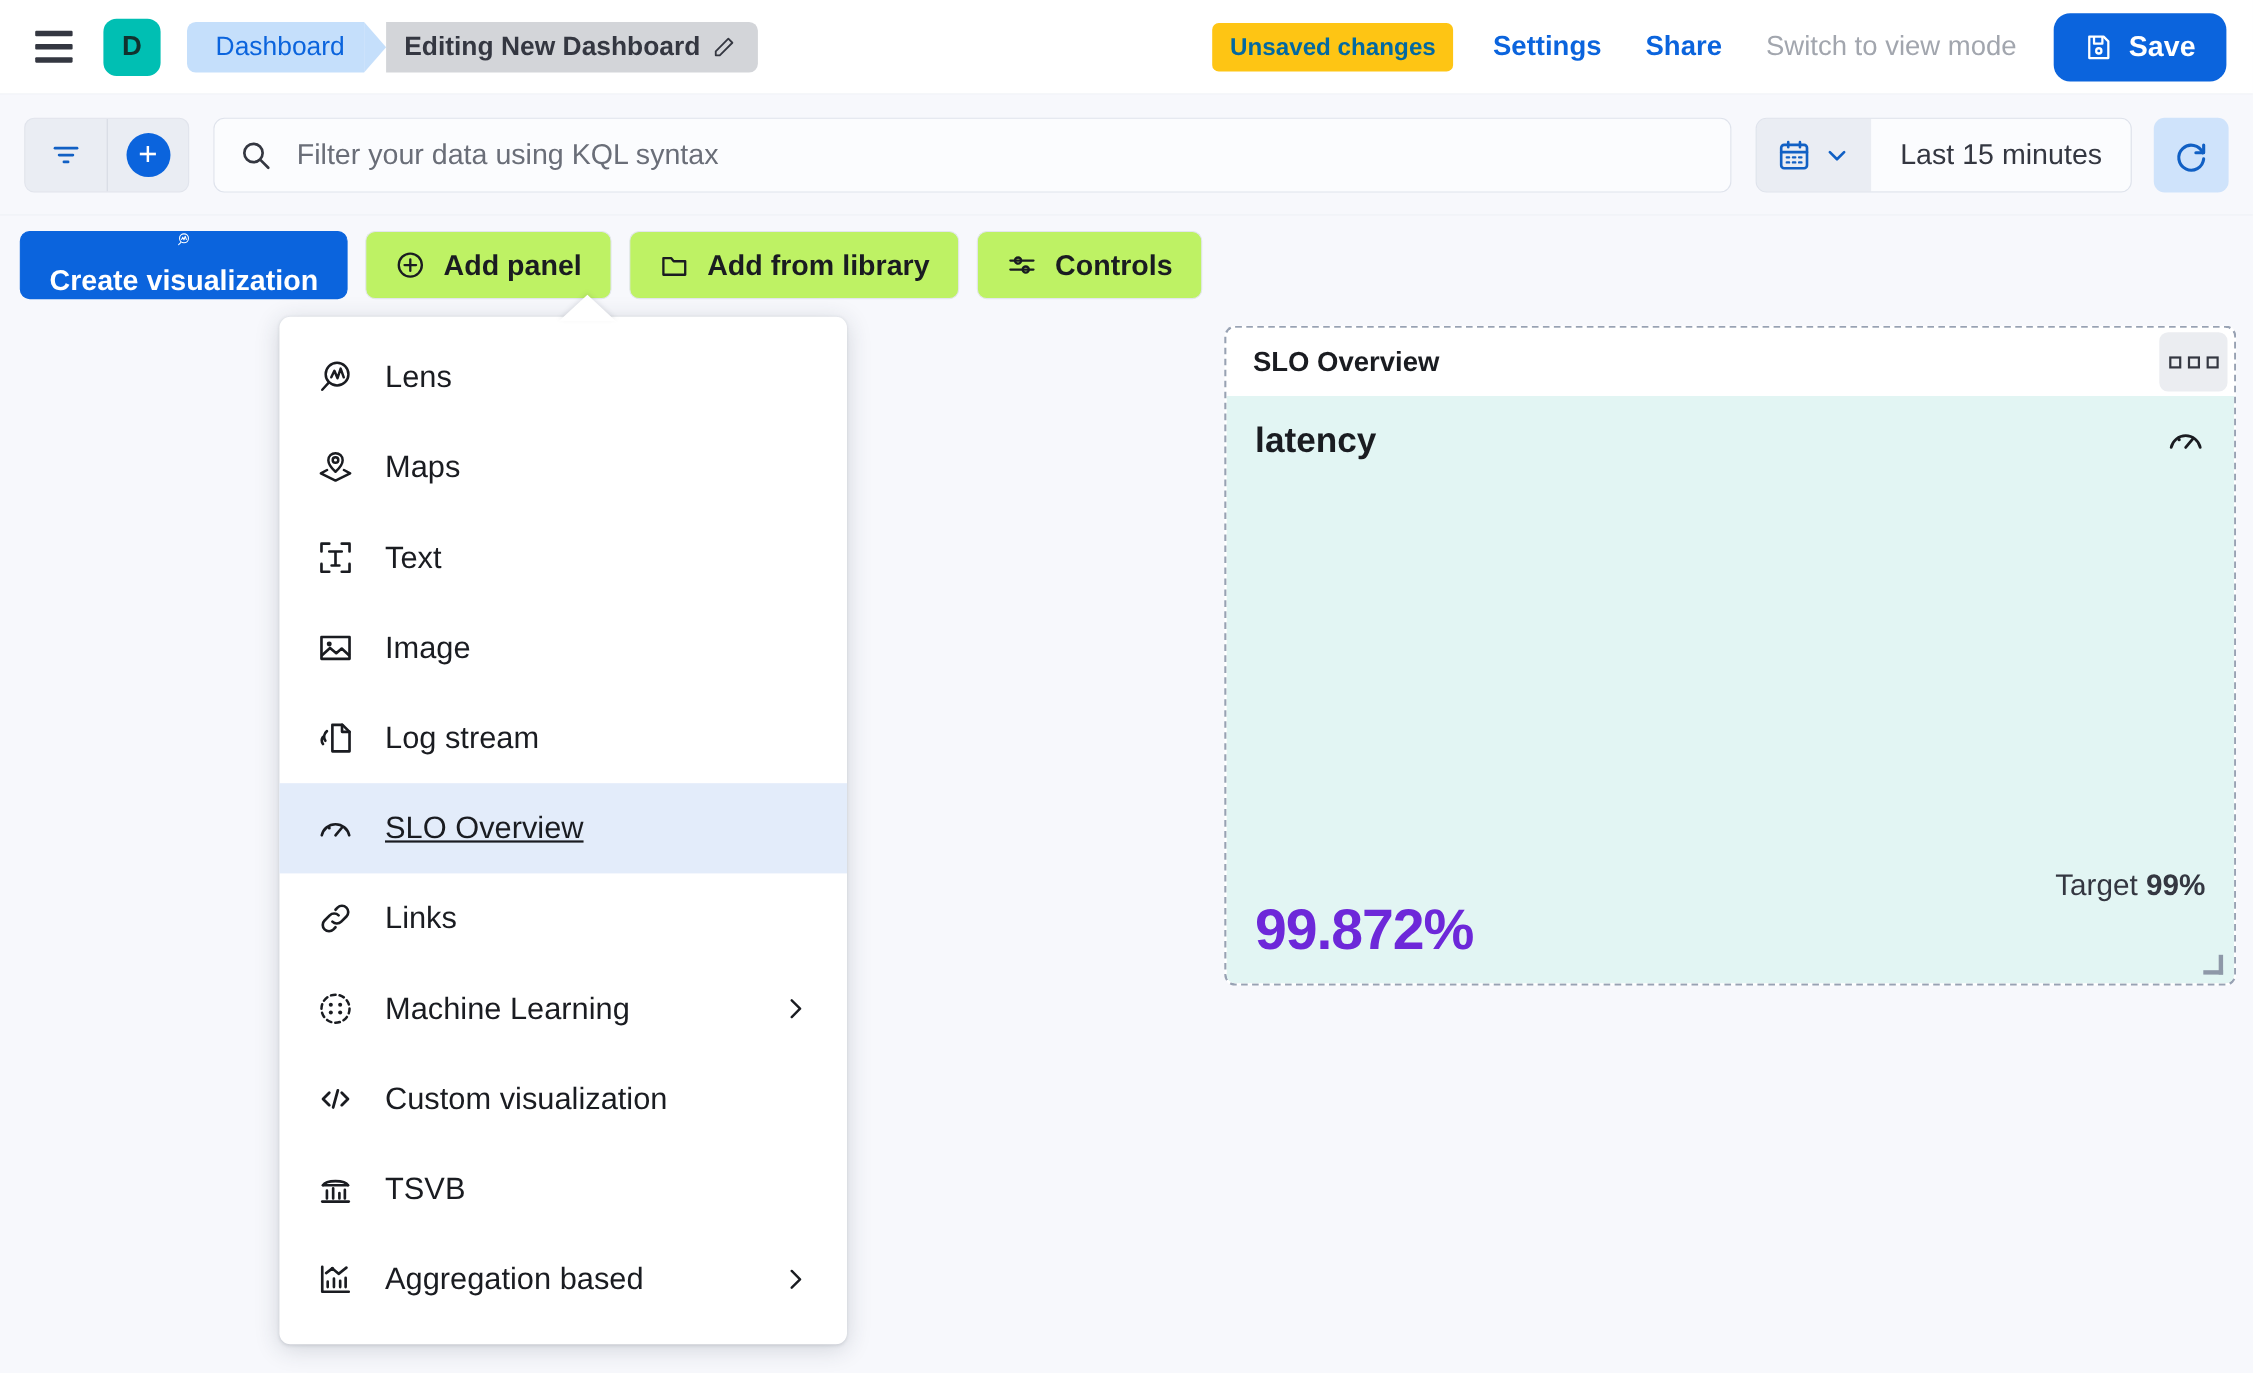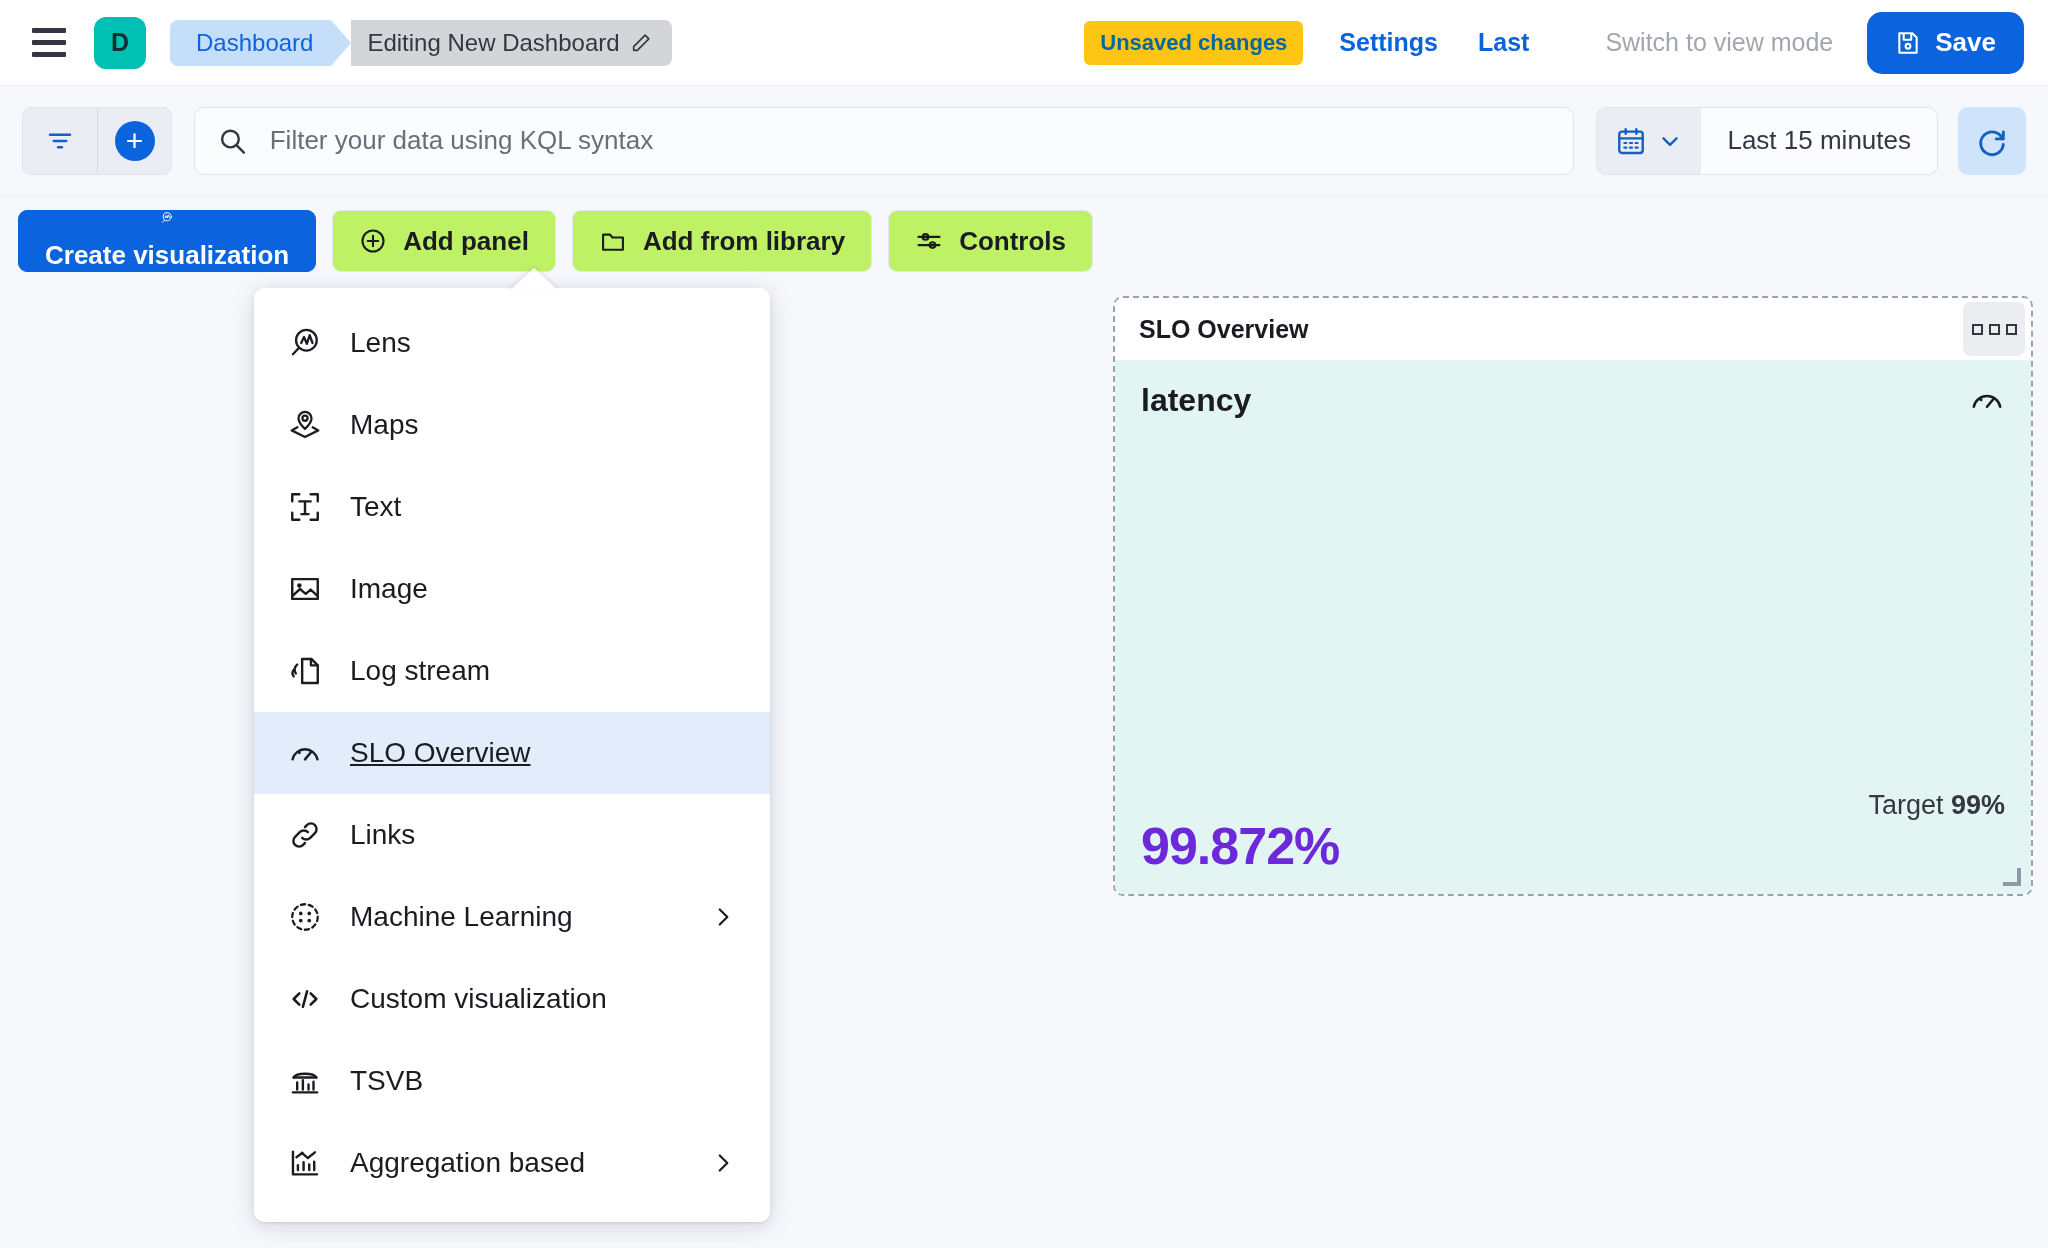--- a/index.html
+++ b/index.html
@@ -54,35 +54,36 @@
     border-top:23px solid transparent;
     border-bottom:23px solid transparent;
     border-left:20px solid #ffffff;
     margin-left:-20px;
   }
   .crumb.second{
     background:#d3d5d9; color:#343741;
     border-radius:0 8px 8px 0;
     padding-left:16px; padding-right:20px;
     gap:10px;
+    font-weight:bold;
   }
   .pencil-icon{ width:22px; height:22px; display:inline-block; }
 
   .header-right{ margin-left:auto; display:flex; align-items:center; gap:0; padding-right:24px; }
   .badge-unsaved{
     background:#fec514; color:#0369a1;
     font-size:22px; font-weight:700;
     padding:9px 16px; border-radius:6px;
     margin-right:36px;
   }
   .hlink{
     font-size:25px; font-weight:700; color:#0b64dd;
     margin-right:40px; cursor:pointer; white-space:nowrap;
   }
-  .hlink.muted{ color:#a2a6ae; font-weight:400; margin-right:34px;margin-left:36px; }
+  .hlink.muted{ color:#a2a6ae; font-weight:400; margin-right:34px; }
   .save-btn{
     background:#0b64dd; color:#fff;
     font-size:26px; font-weight:700;
     border-radius:15px; height:62px;
     display:flex; align-items:center; gap:14px;
     padding:0 28px; cursor:pointer; border:none;
   }
   .save-ico{ width:26px; height:26px; }
 
   
@@ -248,21 +249,21 @@
       <span>Editing New Dashboard</span>
       <svg class="pencil-icon" viewBox="0 0 24 24" fill="none" stroke="#343741" stroke-width="1.8" stroke-linecap="round" stroke-linejoin="round">
         <path d="M16.5 3.5l4 4L8 20H4v-4z"></path>
       </svg>
     </div>
   </div>
 
   <div class="header-right">
     <div class="badge-unsaved">Unsaved changes</div>
     <div class="hlink">Settings</div>
-    <div class="hlink">Last</div>
+    <div class="hlink">Share</div>
     <div class="hlink muted">Switch to view mode</div>
     <button class="save-btn">
       <svg class="save-ico" viewBox="0 0 24 24" fill="none" stroke="#ffffff" stroke-width="1.9" stroke-linejoin="round">
         <path d="M4 3h12l4 4v14H4z"></path>
         <path d="M8 3v6h7V3"></path>
         <circle cx="12" cy="15" r="2.2"></circle>
       </svg>
       <span>Save</span>
     </button>
   </div>

